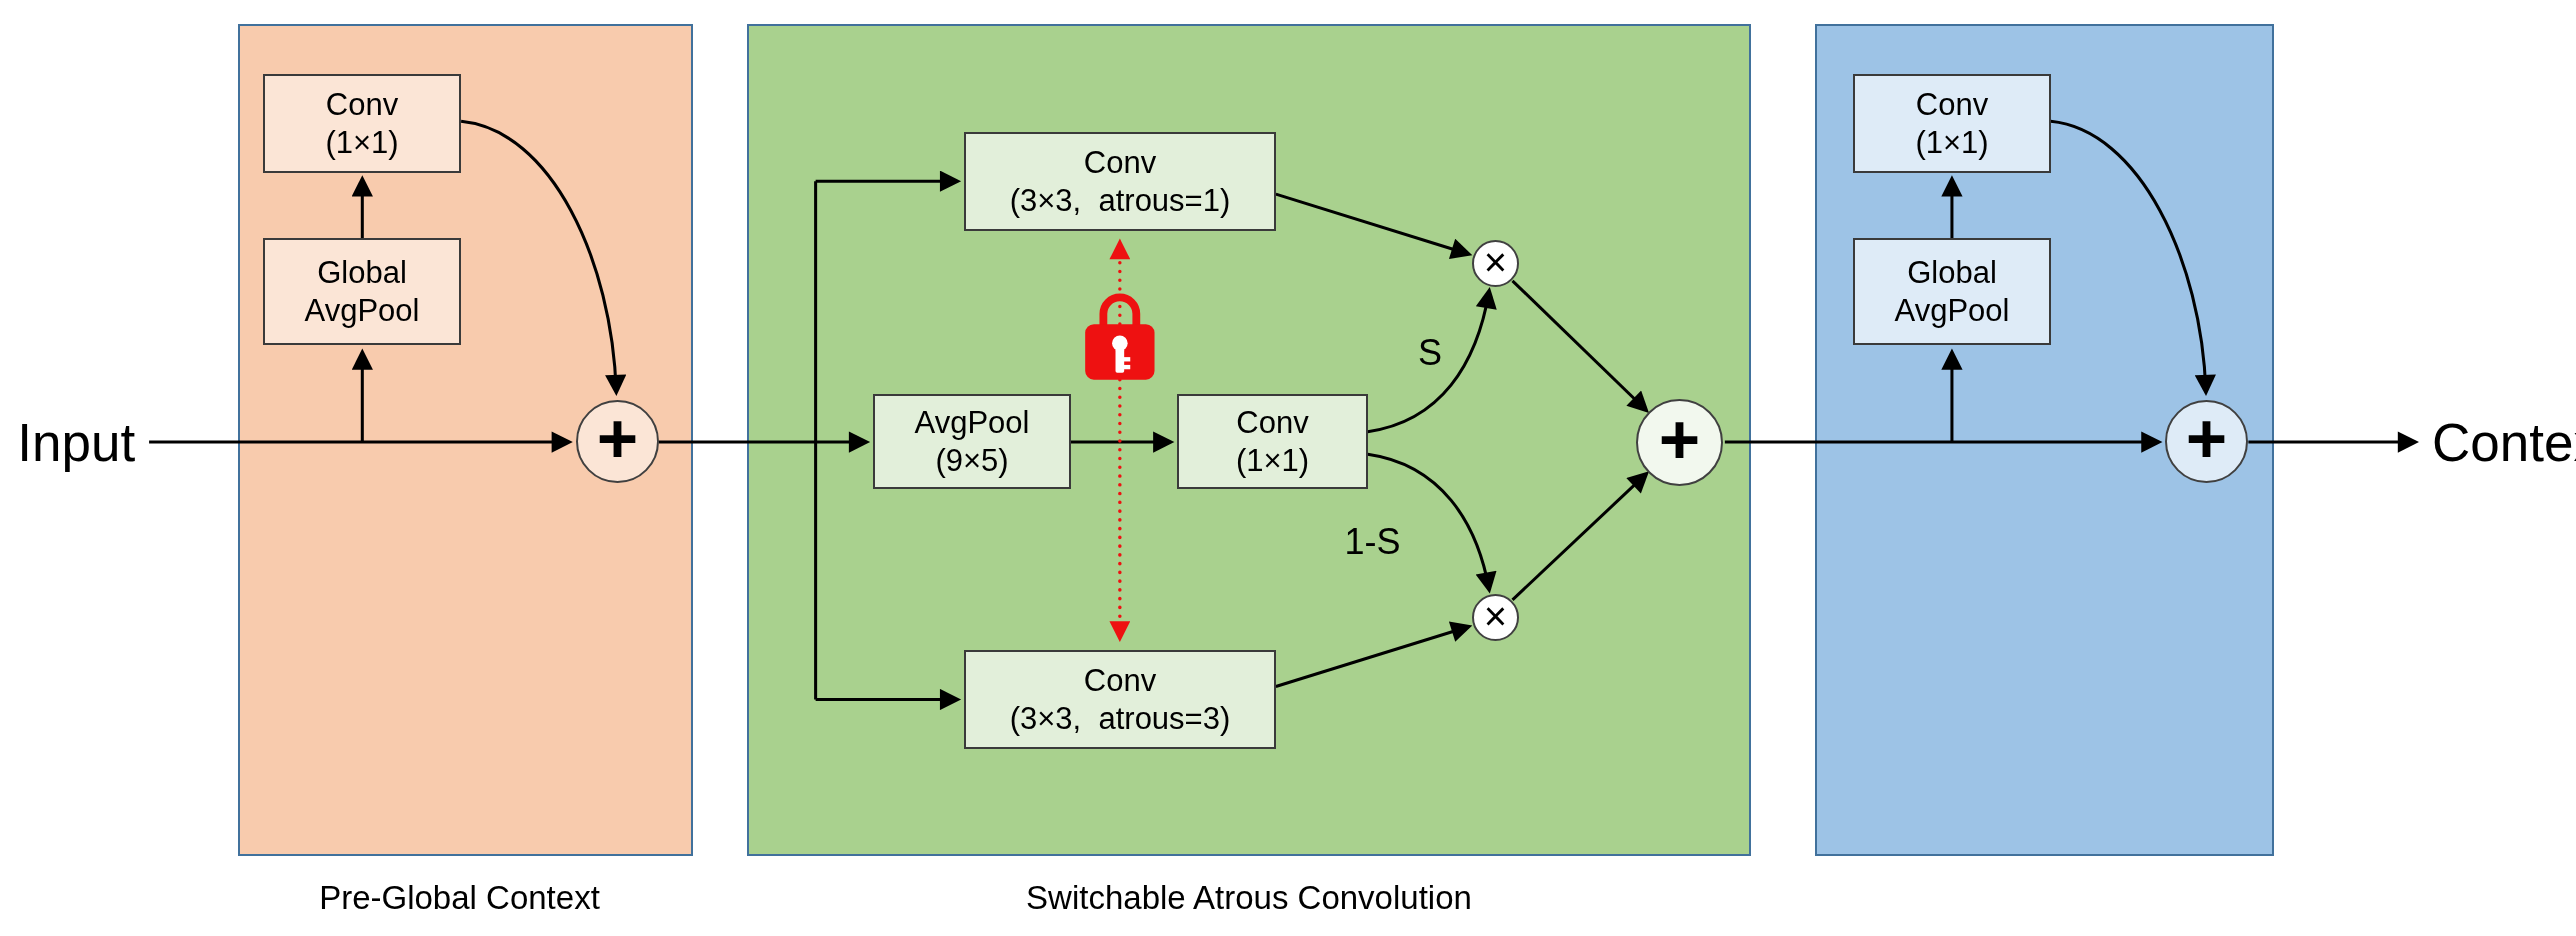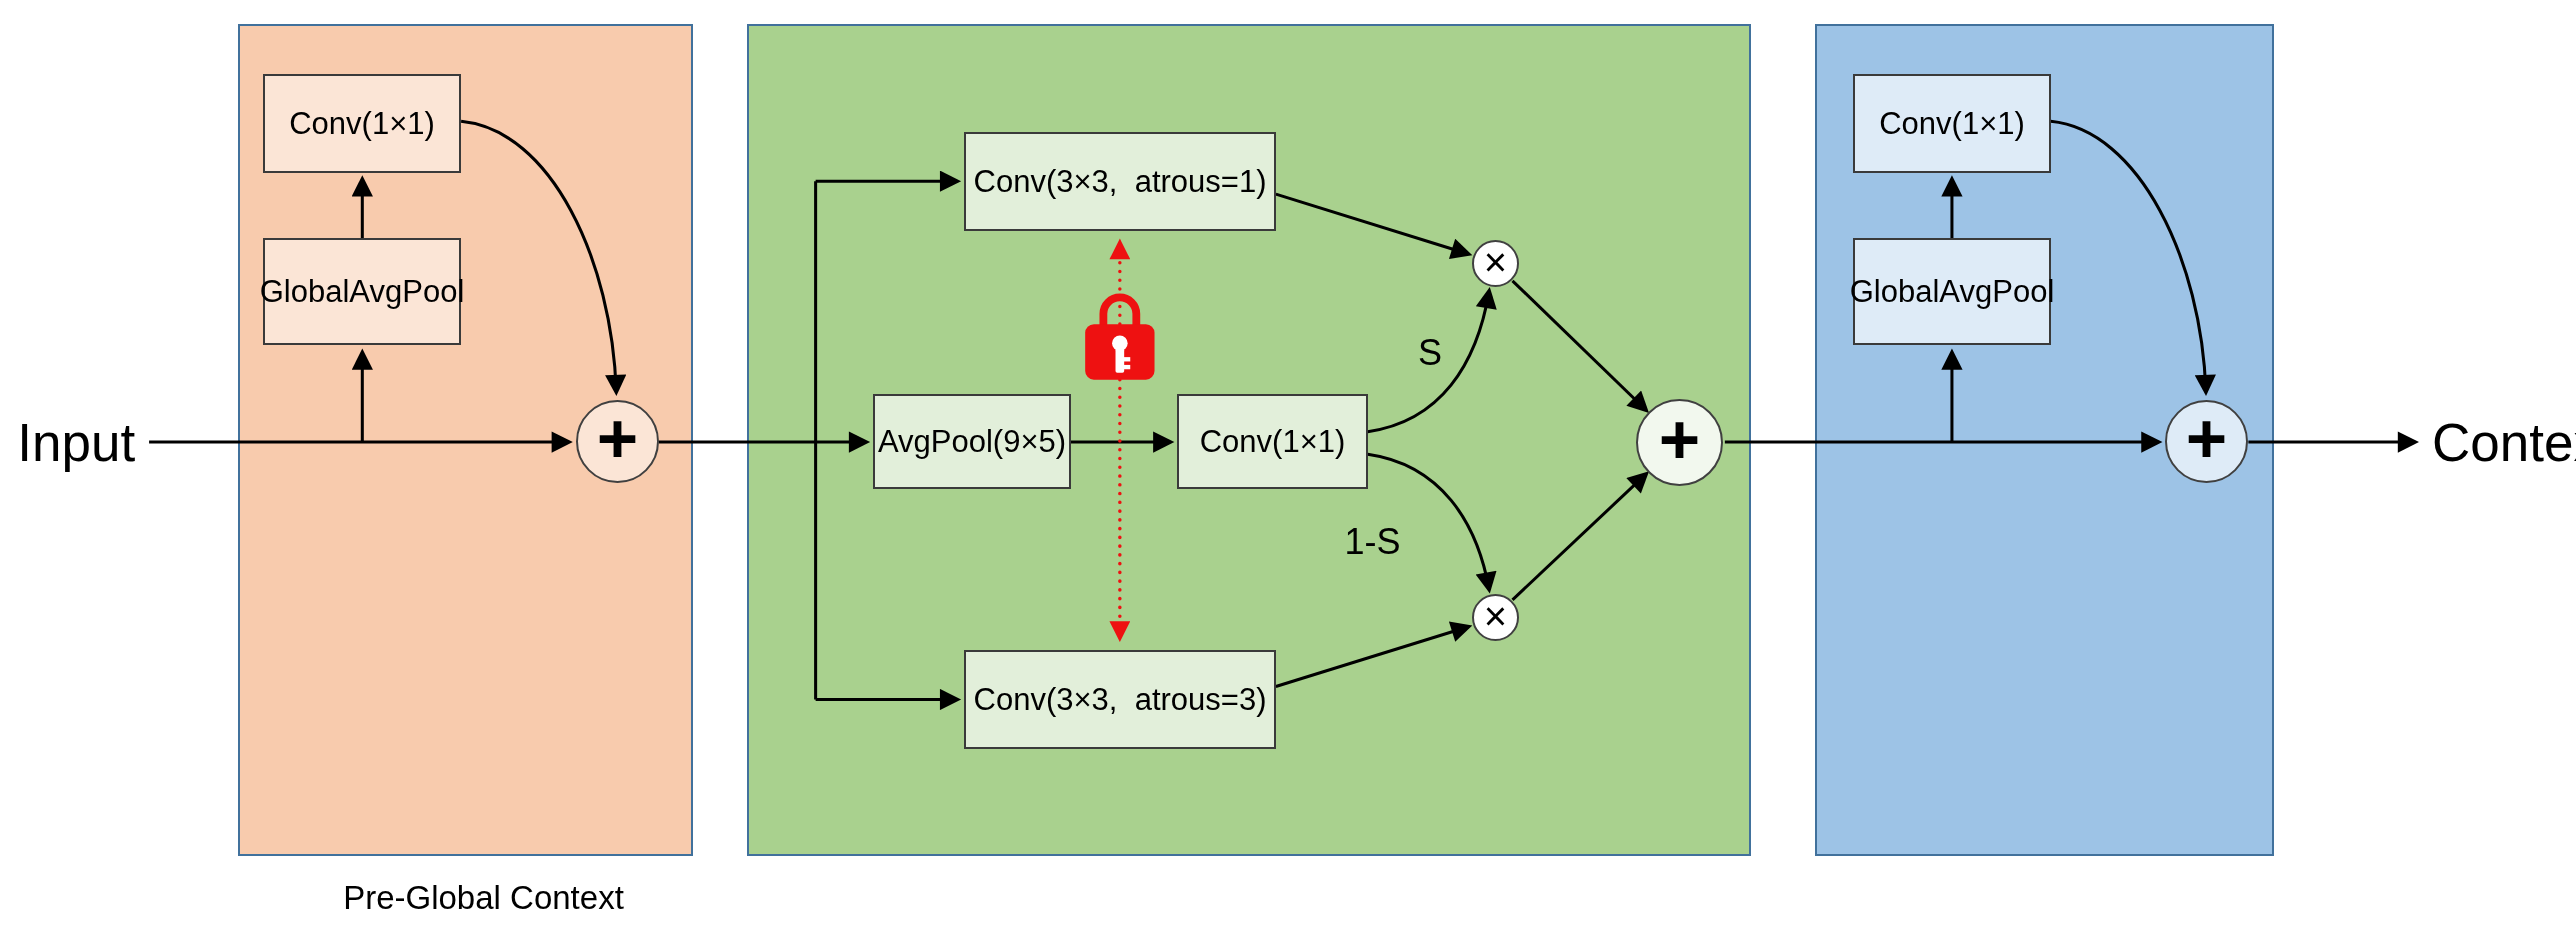--- a/index.html
+++ b/index.html
@@ -8,21 +8,21 @@
   .canvas { position:relative; width:2576px; height:937px; background:#ffffff; overflow:hidden; }
 
   .panel { position:absolute; z-index:1; border:2.6px solid #41719C; }
   .panel.pre  { left:238px;  top:24px; width:455px;  height:832px; background:#F8CBAD; }
   .panel.sac  { left:747px;  top:24px; width:1004px; height:832px; background:#A9D18E; }
   .panel.post { left:1815px; top:24px; width:459px;  height:832px; background:#9DC3E6; }
 
   svg.wires { position:absolute; left:0; top:0; z-index:2; }
 
   .node { position:absolute; z-index:3; border:2.2px solid #3A3A3A;
-          display:flex; flex-direction:row; align-items:center; justify-content:center;
+          display:flex; flex-direction:column; align-items:center; justify-content:center;
           font-size:31px; line-height:1.22; text-align:center; }
   .node span { white-space:pre; }
   .node.orange { background:#FBE5D6; }
   .node.green  { background:#E2EFDA; }
   .node.blue   { background:#DEEBF7; }
 
   .circle { position:absolute; z-index:3; border-radius:50%; border:2.6px solid #404040;
             display:flex; align-items:center; justify-content:center; }
   .circle .plus { font-size:71px; font-weight:700; line-height:1; padding-bottom:7px; }
   .circle.mult { border-width:2.2px; }
@@ -146,16 +146,17 @@
     <span>Global</span>
     <span>AvgPool</span>
   </div>
   <div class="circle c-post" style="left:2165px;top:400px;width:83px;height:83px">
     <span class="plus">+</span>
   </div>
 
   <div class="io-label" style="left:17.3px;top:418px">Input</div>
   <div class="io-label" style="left:2432px;top:418px">Context</div>
 
-  <div class="caption" style="left:256px;top:879px;width:455px">Pre-Global Context</div>
+  <div class="caption" style="left:232px;top:879px;width:455px">Pre-Global Context</div>
+  <div class="caption" style="left:747px;top:879px;width:1004px">Switchable Atrous Convolution</div>
 
 </div>
 
 
 </body></html>

